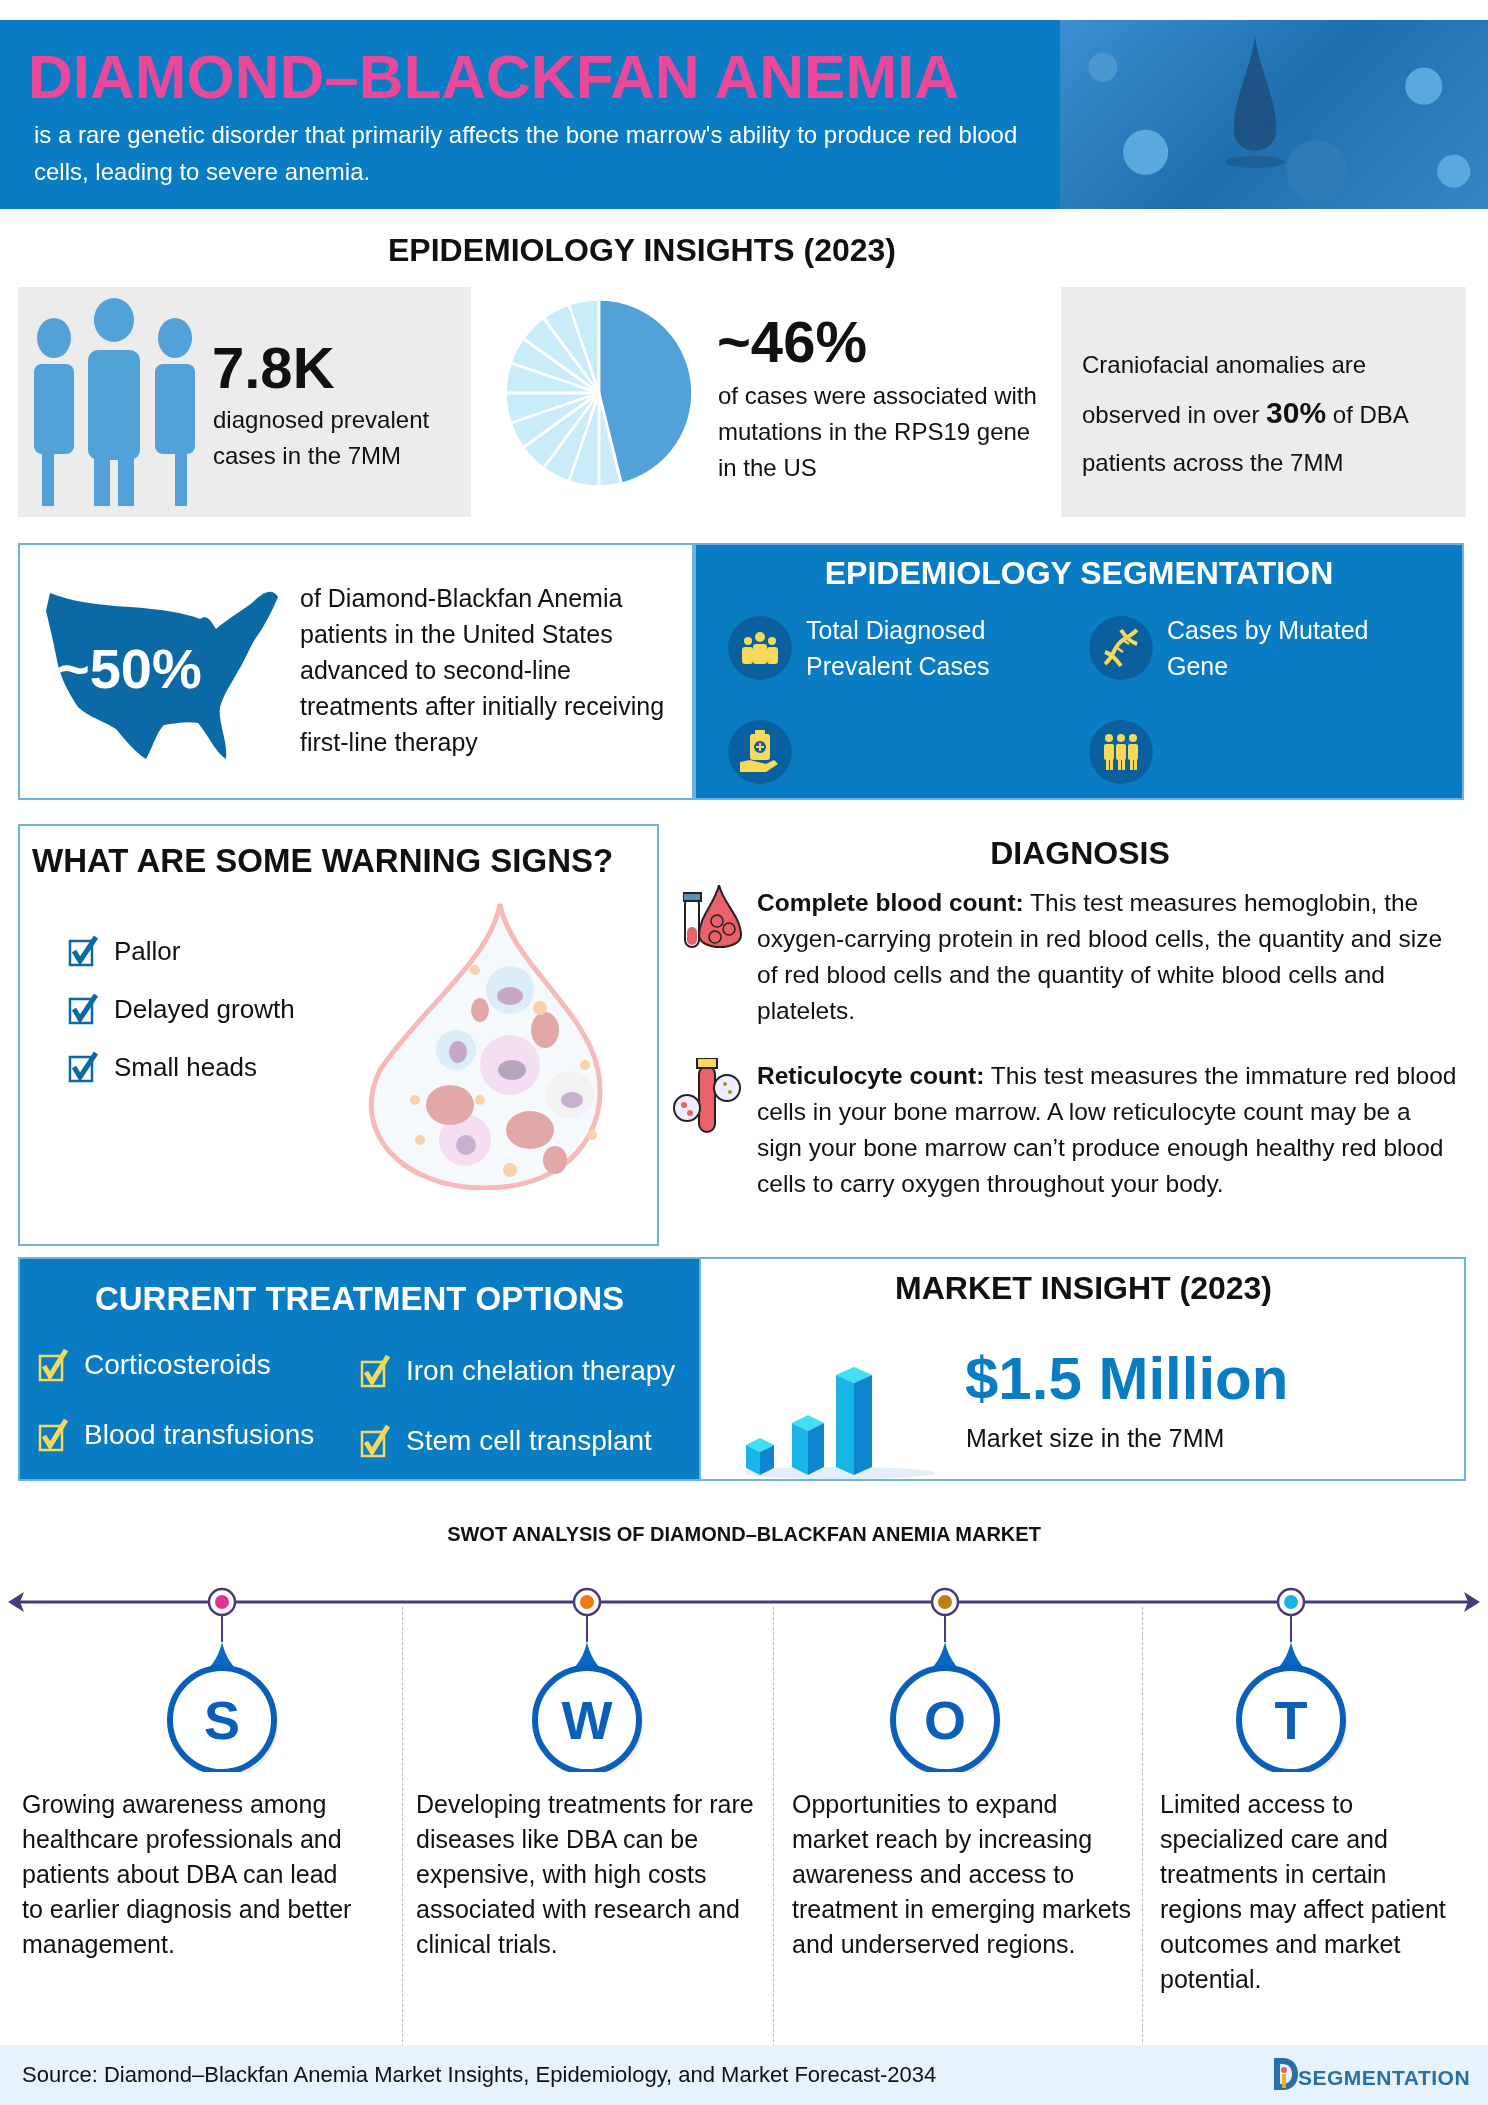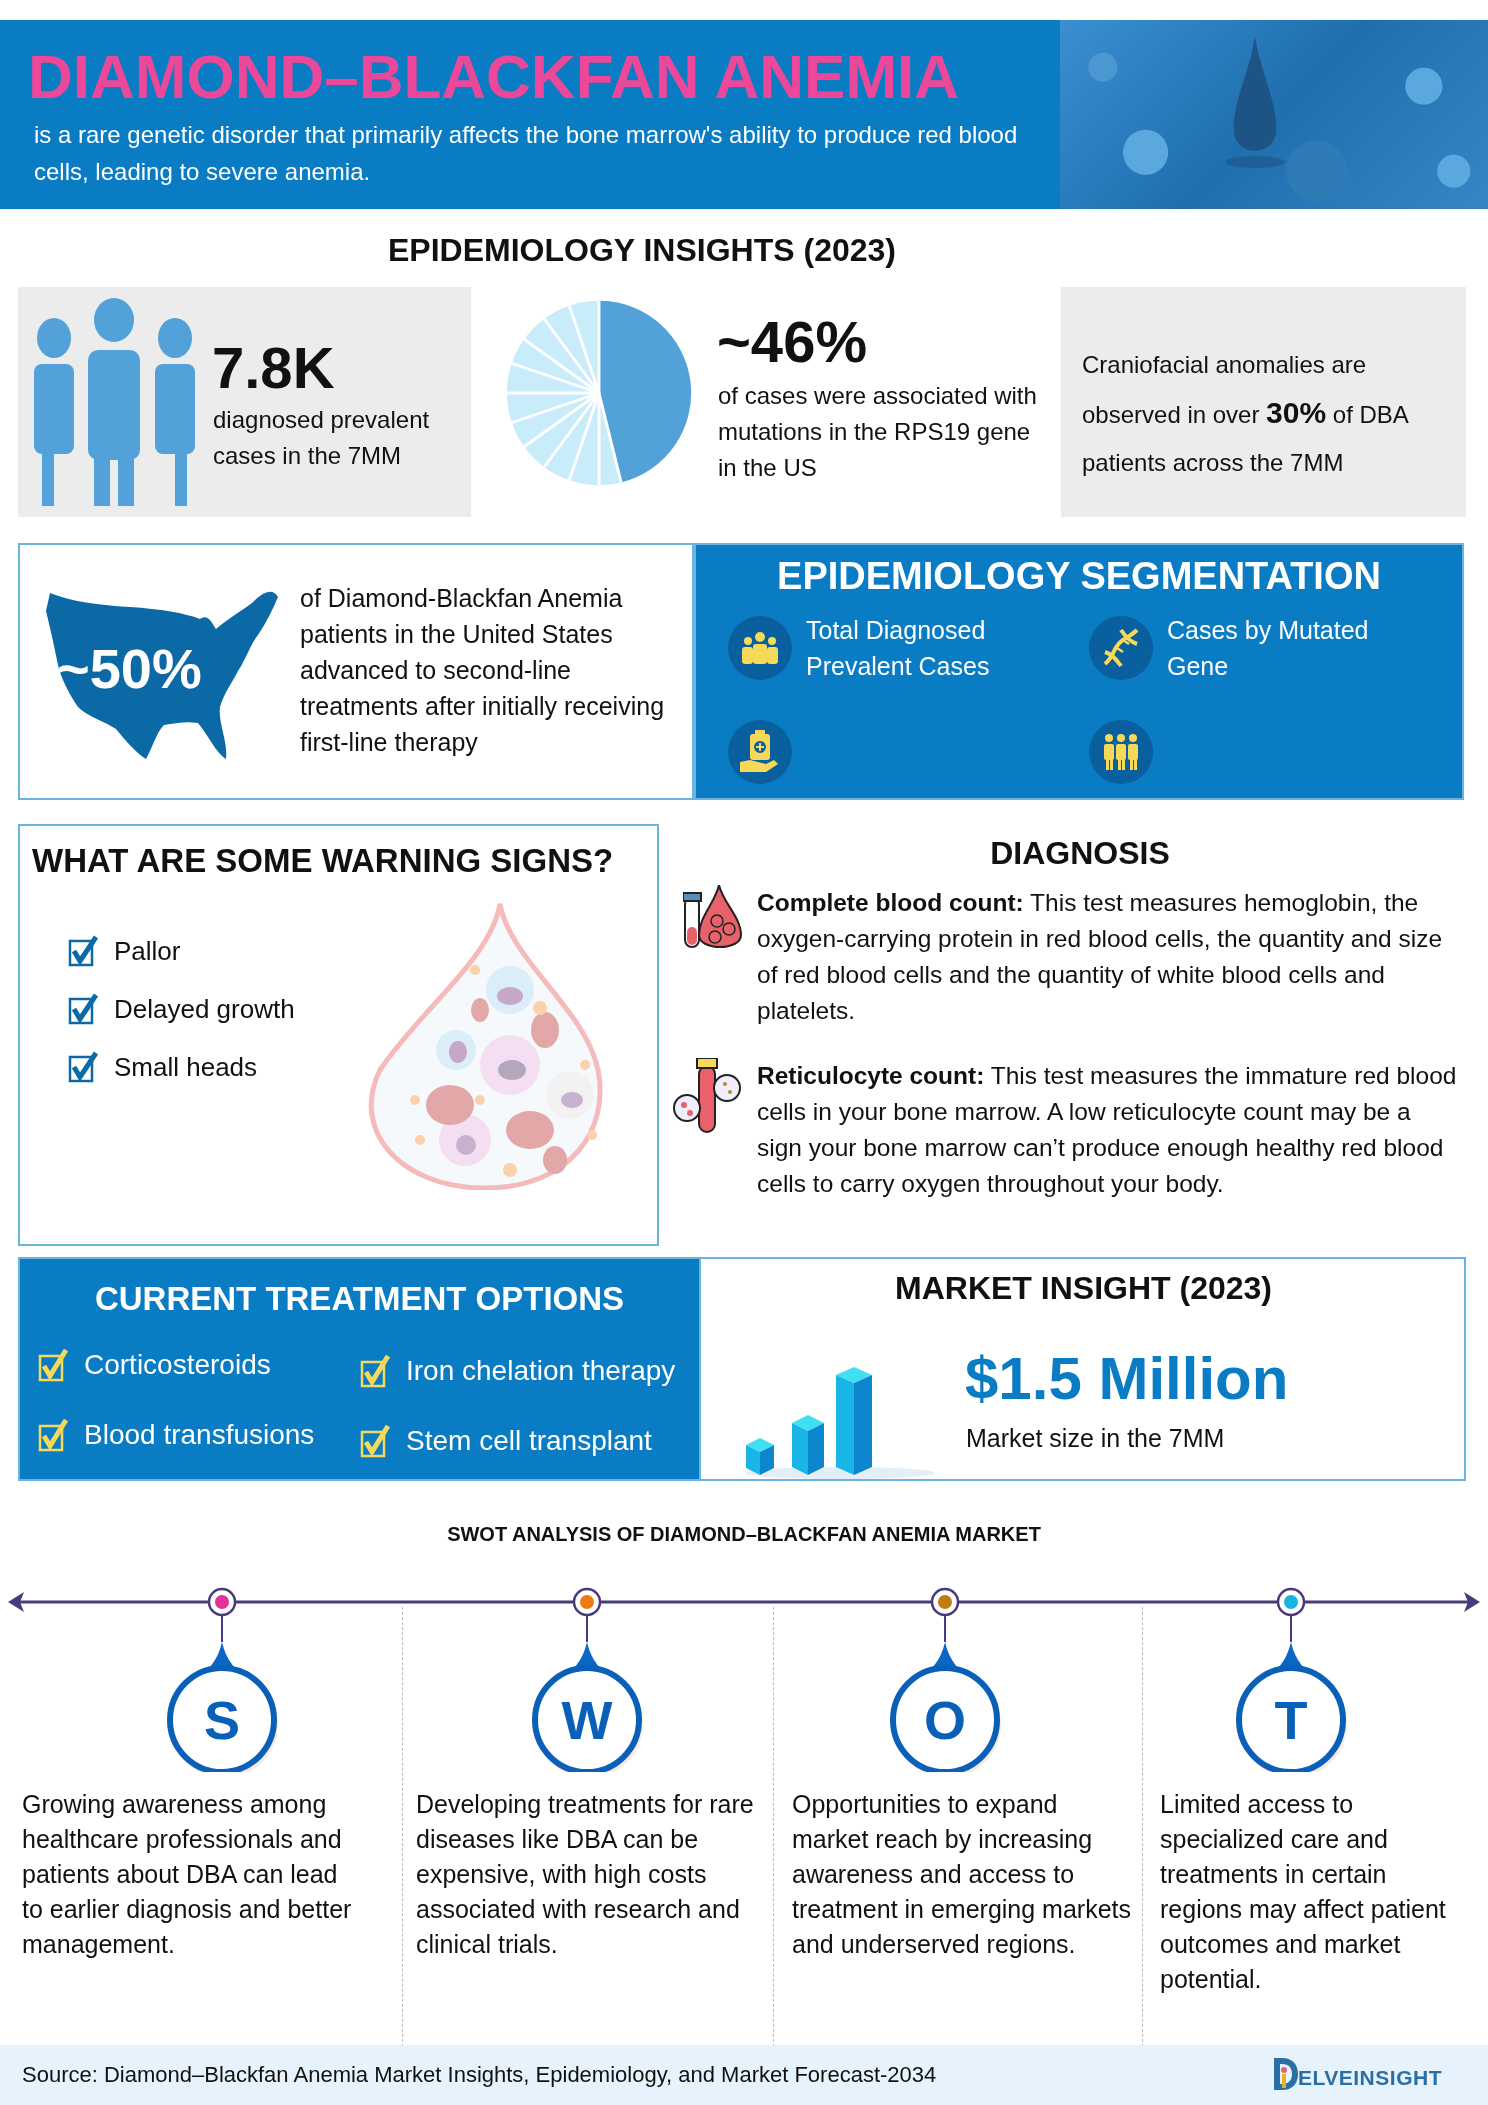--- a/index.html
+++ b/index.html
@@ -39,21 +39,21 @@
   .t46 { left: 718px; top: 378px; width: 320px; }
   .t30 { left: 1082px; top: 341px; width: 380px; line-height: 48px; }
   .t30 b { font-size: 30px; }
 
   
   .box50 { left: 18px; top: 543px; width: 676px; height: 257px; border: 2px solid #6cb4e0; }
   .usmap { left: 40px; top: 583px; width: 245px; height: 180px; }
   .n50 { left: 57px; top: 636px; font-size: 56px; font-weight: bold; color: #fff; }
   .t50 { left: 300px; top: 580px; width: 380px; font-size: 25px; line-height: 36px; }
   .seg { left: 694px; top: 543px; width: 770px; height: 257px; background: #0a7cc4; border: 2px solid #6cb4e0; }
-  .seg-title { left: 694px; top: 555px; width: 770px; font-size: 38px; font-weight: bold; color: #fff; text-align: center; }
+  .seg-title { left: 694px; top: 555px; width: 770px; font-size: 32px; font-weight: bold; color: #fff; text-align: center; }
   .seg-item { display: flex; align-items: flex-start; gap: 14px; }
   .seg-icon { width: 64px; height: 64px; border-radius: 50%; background: #0a5f9e; display: flex; align-items: center; justify-content: center; flex: none; margin-top: 4px; }
   .seg-label { font-size: 25px; line-height: 36px; color: #fff; width: 260px; }
   .seg1 { left: 728px; top: 612px; }
   .seg2 { left: 1089px; top: 612px; }
   .seg3 { left: 728px; top: 716px; flex-direction: column; }
   .seg4 { left: 1089px; top: 716px; }
 
   
   .warn-box { left: 18px; top: 824px; width: 641px; height: 422px; border: 2px solid #6cb4e0; }
@@ -420,14 +420,14 @@
 
 <div class="abs footer"></div>
 <div class="abs footer-src">Source: Diamond–Blackfan Anemia Market Insights, Epidemiology, and Market Forecast-2034</div>
 <div class="abs logo">
   <svg width="26" height="32" viewBox="0 0 26 32">
     <path d="M2 0 H10 C22 0 26 8 26 16 C26 24 22 32 10 32 H2 Z M8 6 V26 H10 C17 26 20 22 20 16 C20 10 17 6 10 6 Z" fill="#2a6ea6"></path>
     <circle cx="12" cy="12" r="3" fill="#e8616b"></circle>
     <rect x="10" y="16" width="4" height="14" fill="#e8b02a"></rect>
     <rect x="4" y="22" width="3" height="8" fill="#2a6ea6"></rect>
   </svg>
-  <span class="logo-text">ELVEINSIGHT</span>
+  <span class="logo-text">SEGMENTATION</span>
 </div>
 
 </body></html>

